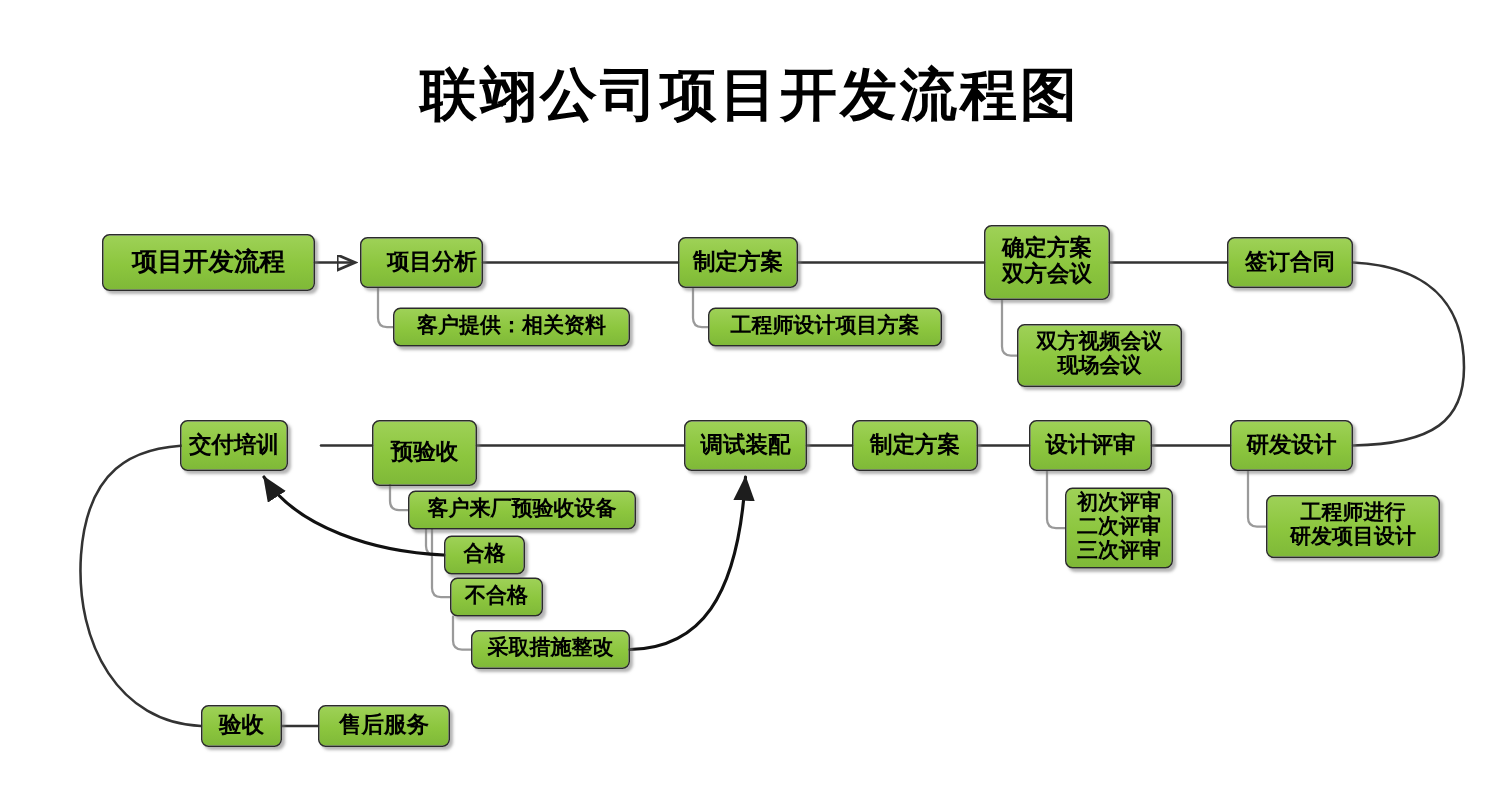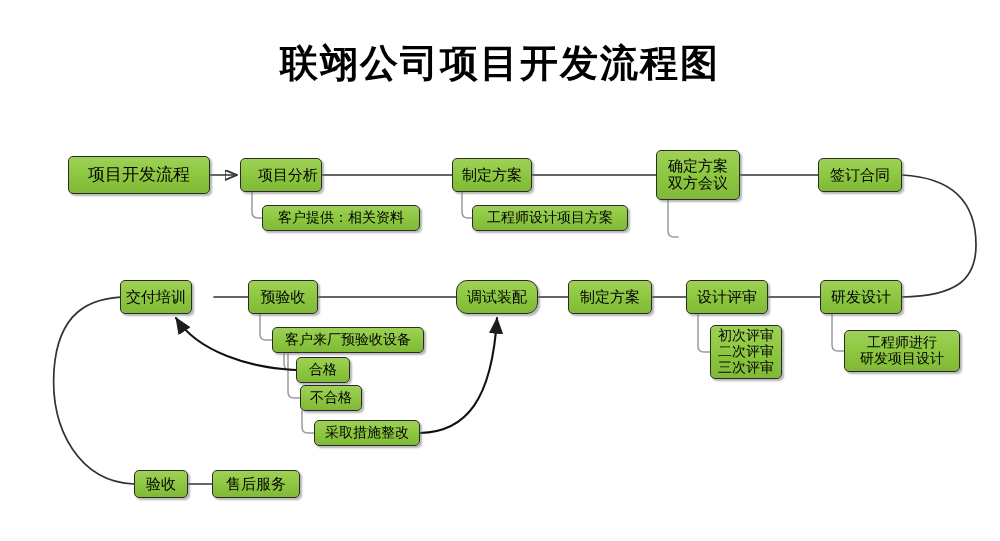--- a/index.html
+++ b/index.html
@@ -35,21 +35,21 @@
     white-space: nowrap;
   }
   .node {
     position: absolute;
     box-sizing: border-box;
     background: linear-gradient(180deg, #9ed157 0%, #8cc63e 55%, #7fb938 100%);
     border: 1.6px solid #2b2b2b;
     border-radius: 5px;
     box-shadow: 2px 2px 2px rgba(120,120,120,0.55);
     color: #000000;
-    font-weight: normal;
+    font-weight: bold;
     display: flex;
     align-items: center;
     justify-content: center;
     text-align: center;
     line-height: 1.12;
     white-space: pre-line;
     font-family: "Liberation Serif", "DejaVu Serif", serif;
   }
   .node.main   { font-size: 15px; }
   .node.big    { font-size: 17px; }
@@ -113,36 +113,38 @@
 
   <div class="node big" style="left:68px;  top:156px; width:142px; height:38px;">项目开发流程</div>
   <div class="node main" style="left:240px; top:158px; width:82px;  height:34px;padding-left:14px;">项目分析</div>
   <div class="node sub" style="left:262px; top:205px; width:158px; height:26px;">客户提供：相关资料</div>
 
   <div class="node main" style="left:452px; top:158px; width:80px;  height:34px;">制定方案</div>
   <div class="node sub" style="left:472px; top:205px; width:156px; height:26px;">工程师设计项目方案</div>
 
   <div class="node main" style="left:656px; top:150px; width:84px;  height:50px;">确定方案
 双方会议</div>
+  <div class="node sub" style="left:678px; top:216px; width:110px; height:42px;">双方视频会议
+现场会议</div>
 
   <div class="node main" style="left:818px; top:158px; width:84px;  height:34px;">签订合同</div>
 
   <div class="node main" style="left:820px; top:280px; width:82px;  height:34px;">研发设计</div>
   <div class="node sub" style="left:844px; top:330px; width:116px; height:42px;">工程师进行
 研发项目设计</div>
 
   <div class="node main" style="left:686px; top:280px; width:82px;  height:34px;">设计评审</div>
   <div class="node sub" style="left:710px; top:325px; width:72px;  height:54px;">初次评审
 二次评审
 三次评审</div>
 
   <div class="node main" style="left:568px; top:280px; width:84px;  height:34px;">制定方案</div>
-  <div class="node main" style="left:456px; top:280px; width:82px;  height:34px;border-radius:11px;">调试装配</div>
+  <div class="node main" style="left:456px; top:280px; width:82px;  height:34px;">调试装配</div>
 
-  <div class="node main" style="left:248px; top:280px; width:70px;  height:34px;">预验收</div>
+  <div class="node main" style="left:248px; top:280px; width:70px;  height:44px;">预验收</div>
   <div class="node sub" style="left:272px; top:327px; width:152px; height:26px;">客户来厂预验收设备</div>
   <div class="node small" style="left:296px; top:357px; width:54px;  height:26px;">合格</div>
   <div class="node small" style="left:300px; top:385px; width:62px;  height:26px;">不合格</div>
   <div class="node small" style="left:314px; top:420px; width:106px; height:26px;">采取措施整改</div>
 
   <div class="node main" style="left:120px; top:280px; width:72px;  height:34px;">交付培训</div>
 
   <div class="node main" style="left:134px; top:470px; width:54px;  height:28px;">验收</div>
   <div class="node main" style="left:212px; top:470px; width:88px;  height:28px;">售后服务</div>
 

